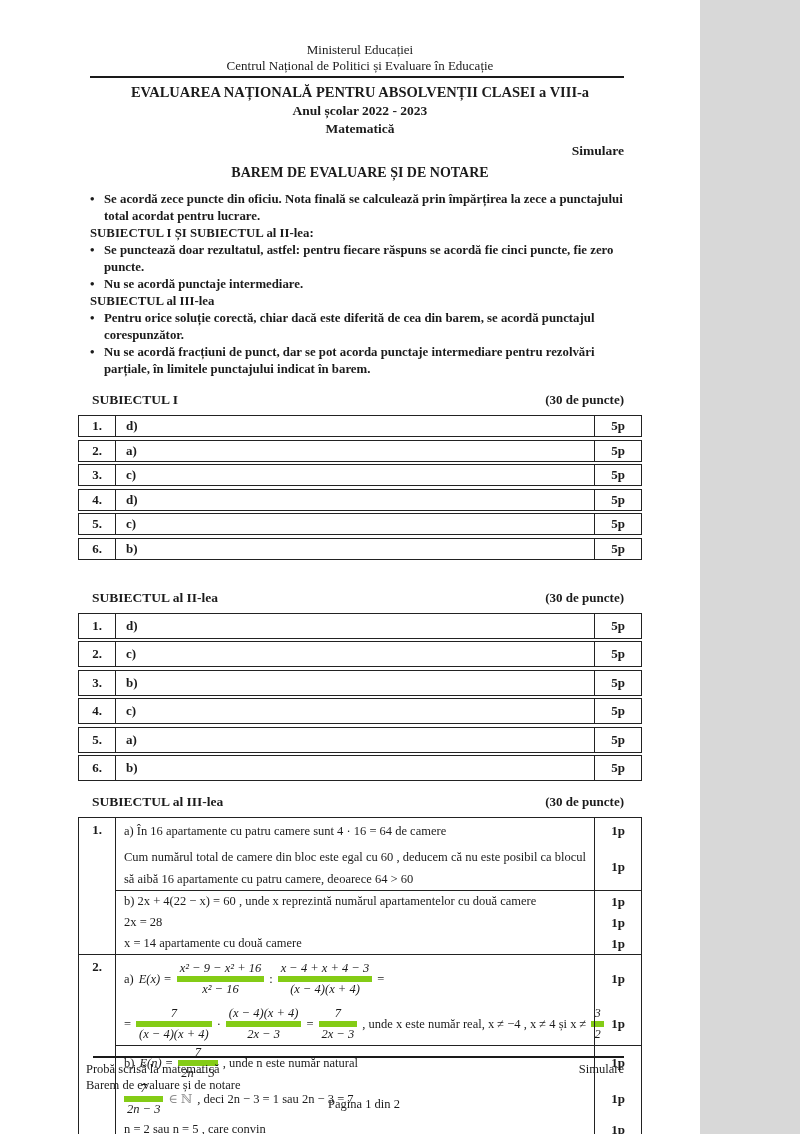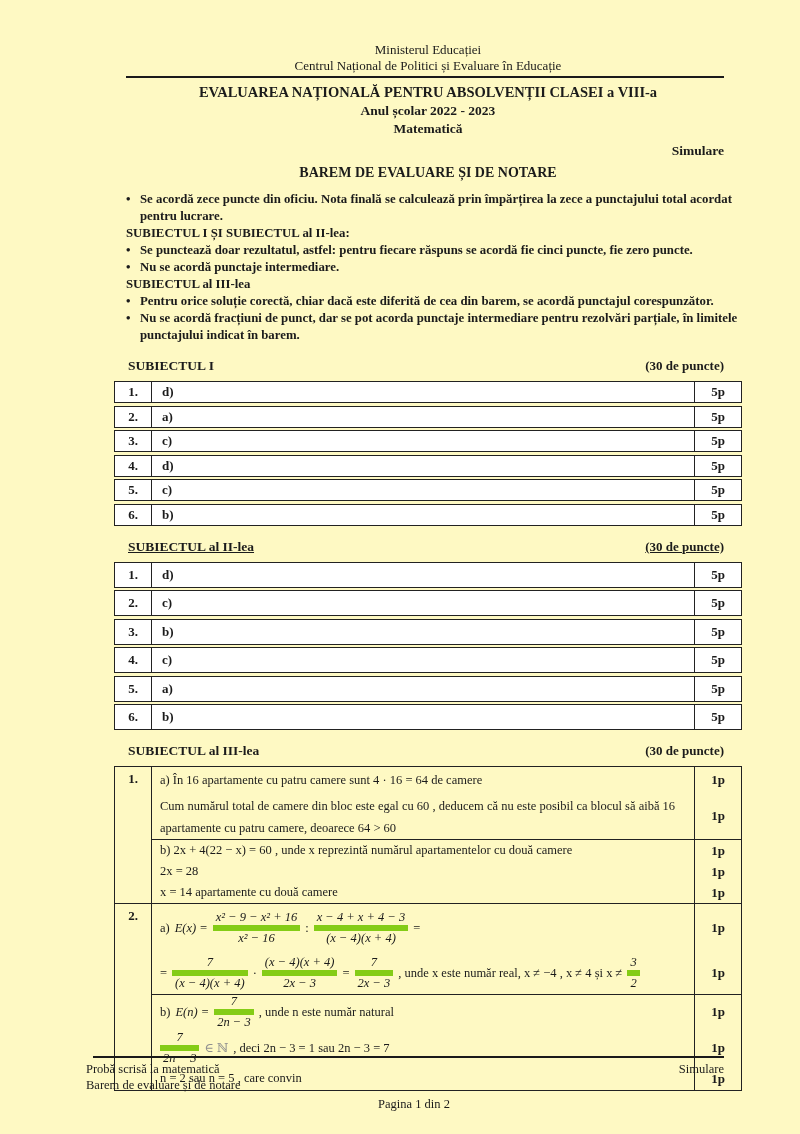--- a/index.html
+++ b/index.html
@@ -1,19 +1,19 @@
 <!DOCTYPE html>
 <html><head>
 <meta charset="utf-8">
 <style>
   html,body{margin:0;padding:0;background:#d8d8d8;}
   .page{
-    width:800px;height:1134px;background:#fef9c3;position:relative;
+    width:700px;height:1134px;background:#ffffff;position:relative;
     font-family:"Liberation Serif","DejaVu Serif",serif;color:#1b1b1b;
-    box-sizing:border-box;overflow:hidden;padding-left:36px;
+    box-sizing:border-box;overflow:hidden;
   }
   .content{padding:42px 58px 0 78px;}
   
   .h-line1,.h-line2{text-align:center;font-size:13px;line-height:16px;}
   .h-rule{border-top:2px solid #1a1a1a;margin:2px 18px 0 12px;}
   .h-title{text-align:center;font-weight:bold;font-size:14.5px;line-height:19px;margin-top:5px;}
   .h-year,.h-subject{text-align:center;font-weight:bold;font-size:13.5px;line-height:18px;}
   .h-session{text-align:right;font-weight:bold;font-size:13.5px;line-height:18px;margin:4px 18px 0 0;}
   .h-barem{text-align:center;font-weight:bold;font-size:14px;line-height:19px;margin-top:3px;}
   
@@ -134,21 +134,21 @@
         <div class="tans">c)</div>
         <div class="tpts">5p</div>
       </div>
       <div class="trow">
         <div class="tnum">6.</div>
         <div class="tans">b)</div>
         <div class="tpts">5p</div>
       </div>
     </div>
 
-    <div class="sec-head" style="margin-top:13px;text-decoration:underline;">
+    <div class="sec-head" style="margin-top:30px;">
       <span class="sec-title">SUBIECTUL al II-lea</span>
       <span class="sec-points">(30 de puncte)</span>
     </div>
     <div class="atable s2">
       <div class="trow">
         <div class="tnum">1.</div>
         <div class="tans">d)</div>
         <div class="tpts">5p</div>
       </div>
       <div class="trow">

